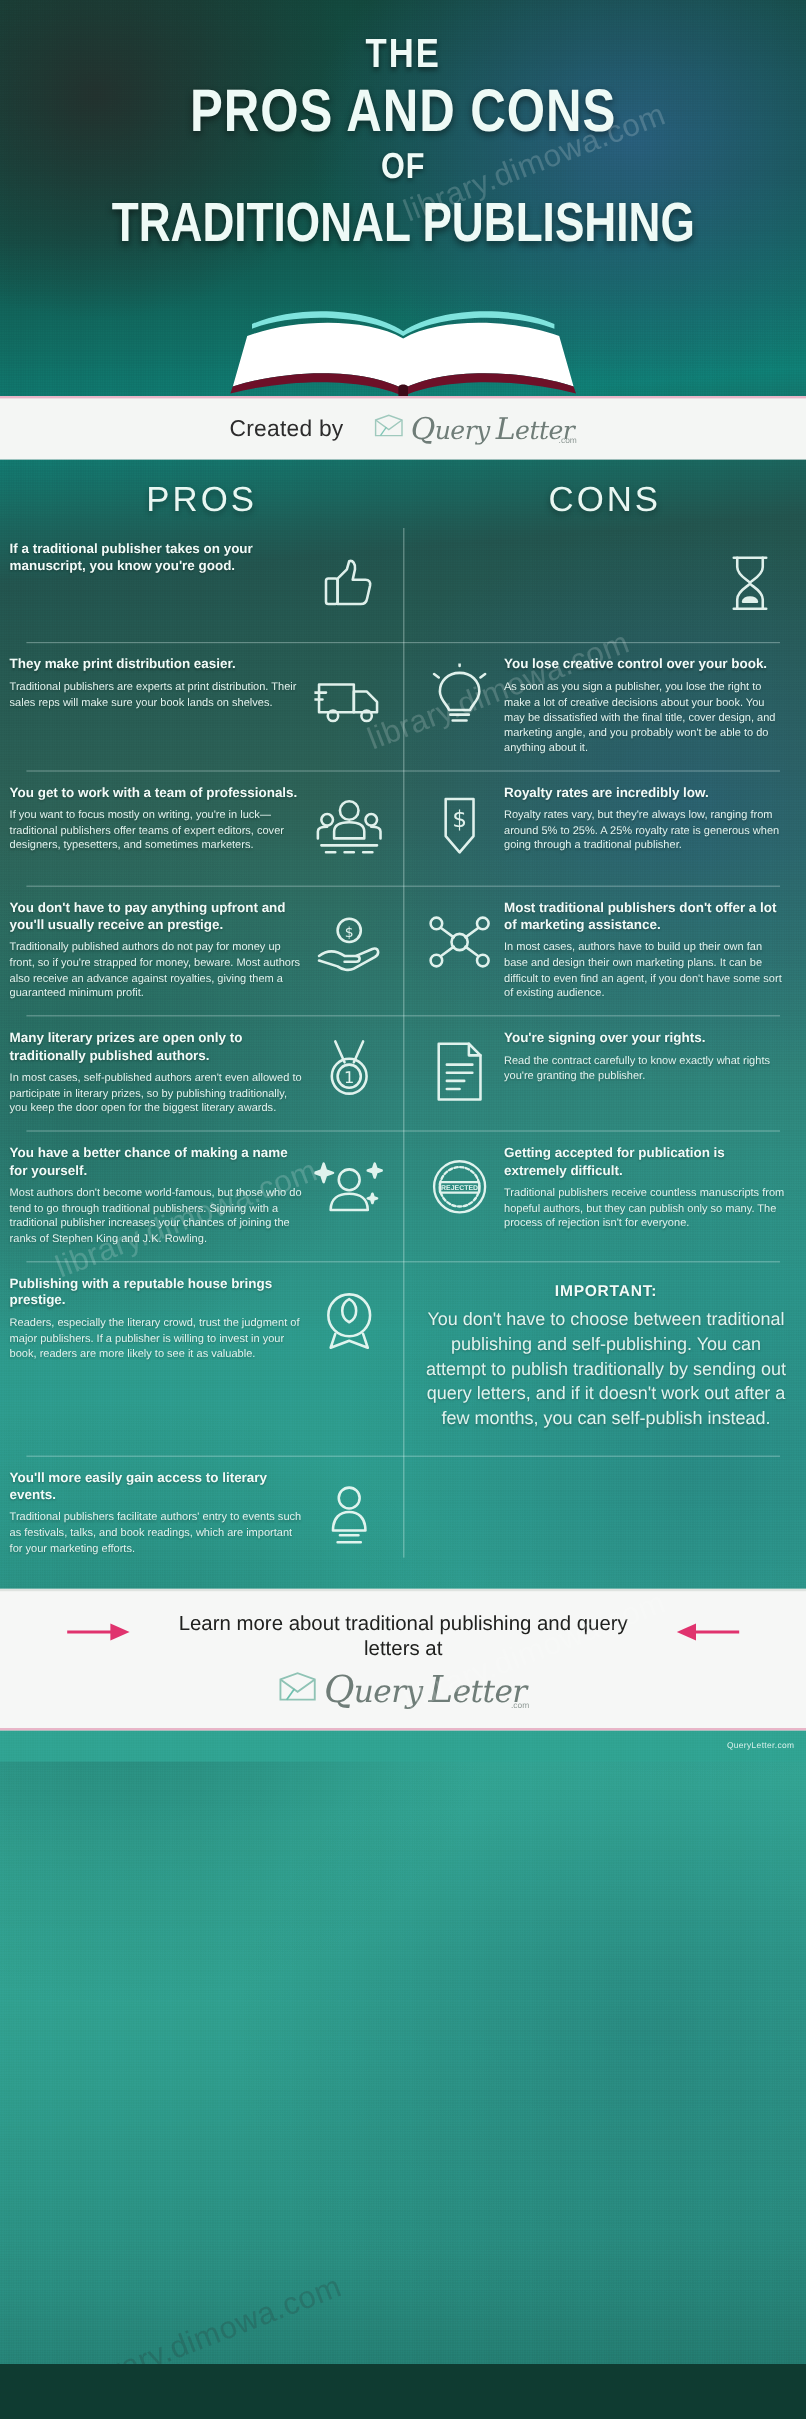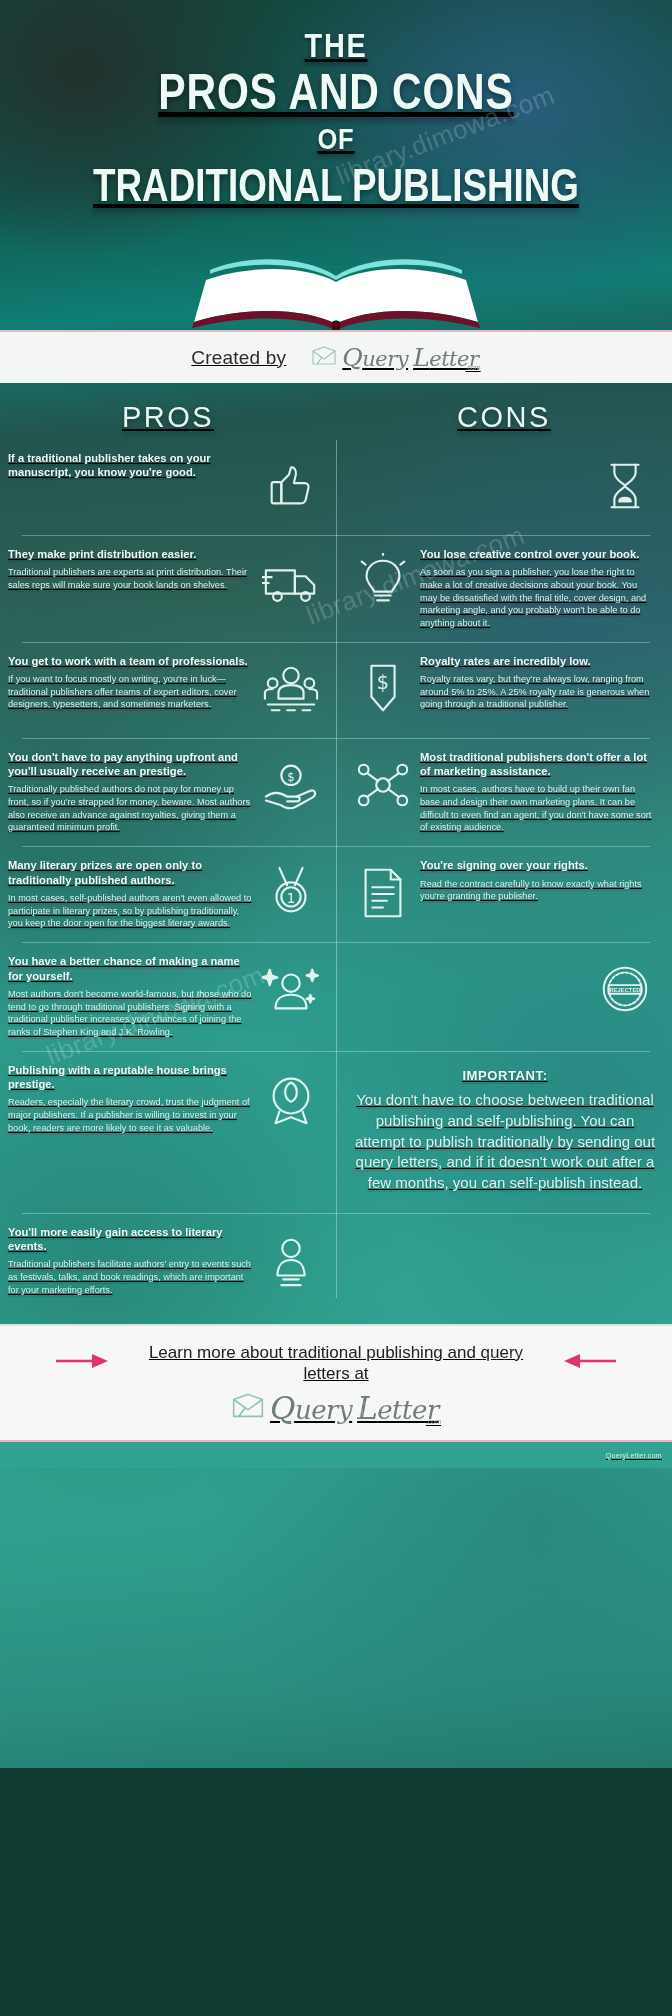--- a/index.html
+++ b/index.html
@@ -6,21 +6,21 @@
   html, body {
     width: 672px;
     height: 2016px;
     background: #0f3b31;
     font-family: "Liberation Sans", sans-serif;
     overflow: hidden;
   }
   .poster {
     position: relative;
     width: 672px;
-    height: 1768px;
+    height: 1970px;
     background:
       radial-gradient(ellipse 380px 300px at 78% 6%, rgba(44,96,132,0.85), rgba(44,96,132,0) 70%),
       radial-gradient(ellipse 300px 260px at 12% 4%, rgba(35,48,45,0.95), rgba(35,48,45,0) 72%),
       radial-gradient(ellipse 420px 320px at 85% 34%, rgba(40,92,126,0.55), rgba(40,92,126,0) 72%),
       radial-gradient(ellipse 340px 300px at 10% 46%, rgba(30,92,80,0.5), rgba(30,92,80,0) 74%),
       radial-gradient(ellipse 420px 360px at 88% 62%, rgba(36,118,120,0.5), rgba(36,118,120,0) 74%),
       radial-gradient(ellipse 420px 340px at 15% 72%, rgba(30,110,100,0.5), rgba(30,110,100,0) 74%),
       radial-gradient(ellipse 460px 380px at 80% 86%, rgba(36,122,118,0.55), rgba(36,122,118,0) 74%),
       linear-gradient(175deg,
         #13463b 0%,
@@ -29,21 +29,20 @@
         #22544e 24%,
         #2d6257 34%,
         #2f8077 46%,
         #2d9a8c 56%,
         #2f9f90 66%,
         #34a795 76%,
         #2f9c8c 86%,
         #2a8d80 94%,
         #23796e 100%);
     overflow: hidden;
-    text-decoration: underline;
   }
   .noise {
     position: absolute; inset: 0;
     background-image:
       repeating-linear-gradient(0deg, rgba(255,255,255,0.012) 0 1px, rgba(0,0,0,0.012) 1px 2px),
       repeating-linear-gradient(90deg, rgba(255,255,255,0.010) 0 1px, rgba(0,0,0,0.010) 1px 2px);
     pointer-events: none;
     mix-blend-mode: overlay;
   }
 
@@ -499,20 +498,24 @@
             <circle cx="30" cy="24" r="9"></circle>
             <path d="M14 50 C14 40 21 36 30 36 C39 36 46 40 46 50 Z"></path>
             <path d="M8 10 L10 16 L16 18 L10 20 L8 26 L6 20 L0 18 L6 16 Z" fill="#eaf9f4"></path>
             <path d="M52 10 L53.5 14.5 L58 16 L53.5 17.5 L52 22 L50.5 17.5 L46 16 L50.5 14.5 Z" fill="#eaf9f4"></path>
             <path d="M50 36 L51 39 L54 40 L51 41 L50 44 L49 41 L46 40 L49 39 Z" fill="#eaf9f4"></path>
           </g>
             </svg>
         </div>
       </div>
       <div class="cell right icon-left">
+        <div class="cell-text">
+          <div class="cell-title">Getting accepted for publication is extremely difficult.</div>
+          <div class="cell-body">Traditional publishers receive countless manuscripts from hopeful authors, but they can publish only so many. The process of rejection isn't for everyone.</div>
+        </div>
         <div class="cell-icon">
           <svg viewBox="0 0 60 60">
               <g fill="none" stroke="#eaf9f4" stroke-width="2" stroke-linejoin="round" stroke-linecap="round">
             <circle cx="30" cy="30" r="22"></circle>
             <circle cx="30" cy="30" r="17" stroke-dasharray="3 2"></circle>
             <rect x="13" y="26" width="34" height="9" rx="1"></rect>
             <text x="30" y="33" font-size="6" fill="#eaf9f4" stroke="none" text-anchor="middle" font-family="Liberation Sans" font-weight="bold">REJECTED</text>
           </g>
             </svg>
         </div>

